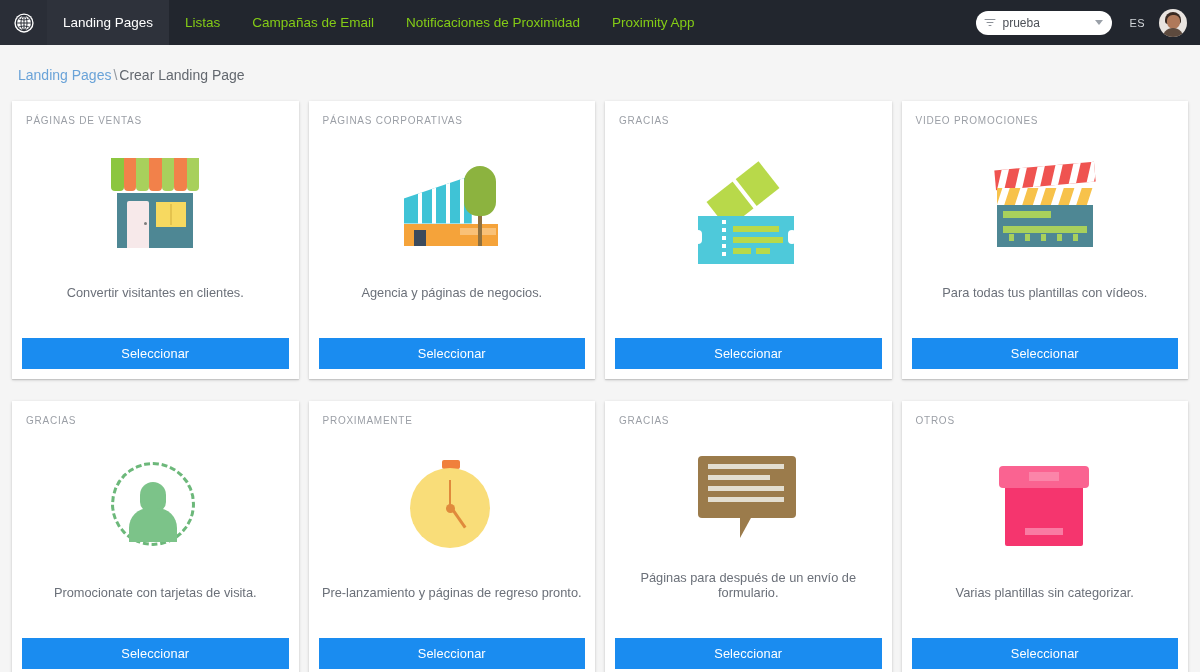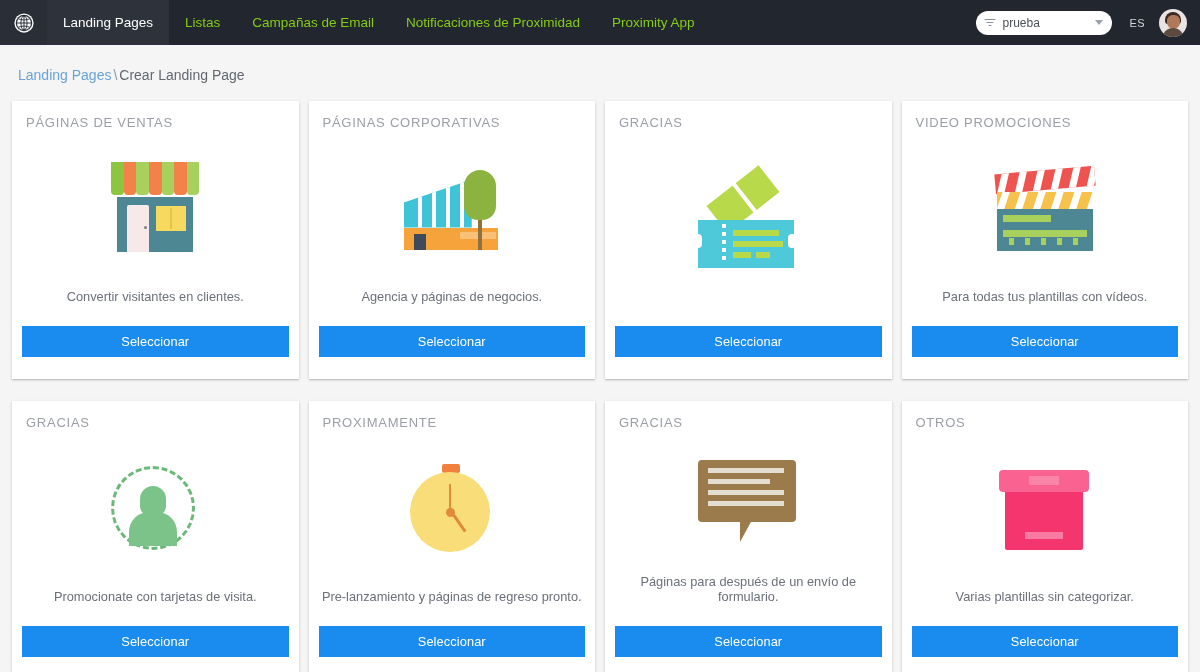--- a/index.html
+++ b/index.html
@@ -120,39 +120,39 @@
   }
   .card {
     background: #ffffff;
     box-shadow: 0 1px 3px rgba(0,0,0,0.16), 0 1px 1px rgba(0,0,0,0.10);
     display: flex;
     flex-direction: column;
     height: 278px;
     position: relative;
   }
   .card-label {
-    font-size: 13px;
+    font-size: 10px;
     letter-spacing: .75px;
     color: #9b9fa6;
     padding: 14px 0 0 14px;
   }
   .card-art {
     flex: 1;
     display: flex;
     align-items: center;
     justify-content: center;
     padding-bottom: 4px;
   }
   .card-desc {
     text-align: center;
     font-size: 12.8px;
     color: #6b7079;
     padding: 0 12px 22px;
   }
-  .card-btn-wrap { padding: 0 10px 22px; }
+  .card-btn-wrap { padding: 0 10px 10px; margin-top: 16px; }
   .card-btn {
     display: block;
     width: 100%;
     background: #1a8cf0;
     color: #ffffff;
     border: none;
     height: 31px;
     font-size: 12.8px;
     font-family: inherit;
     cursor: pointer;

